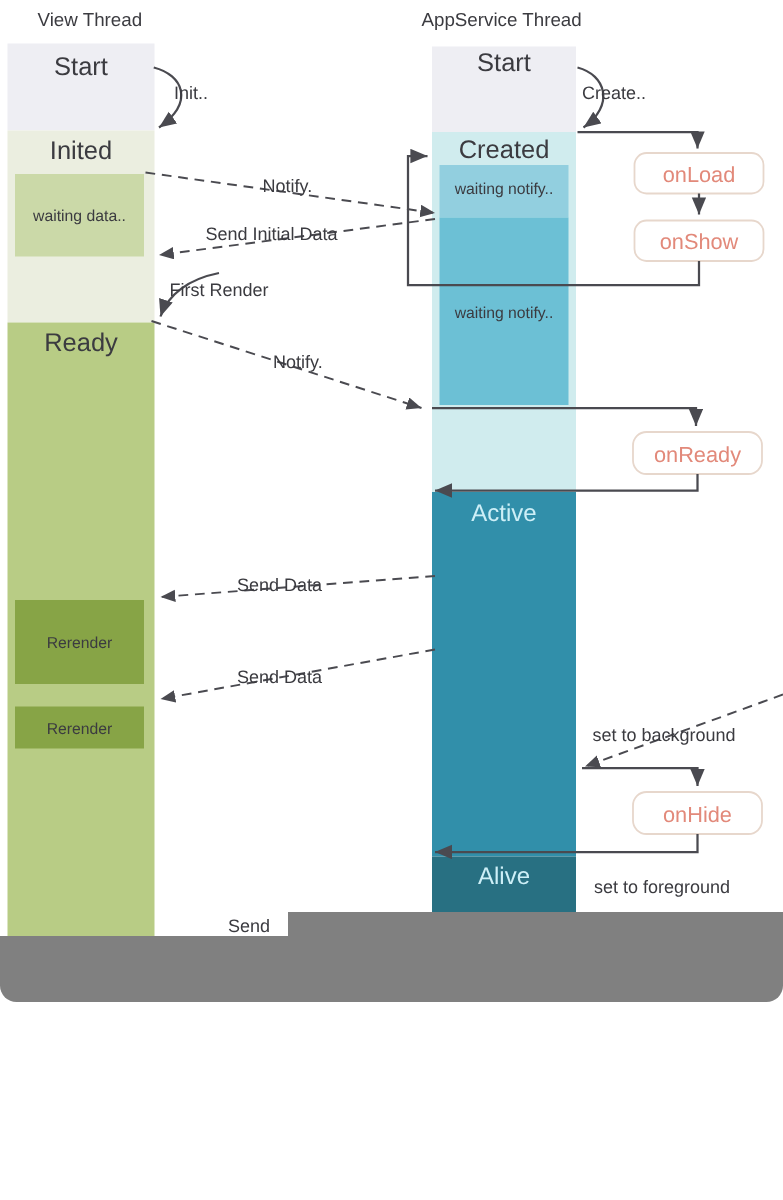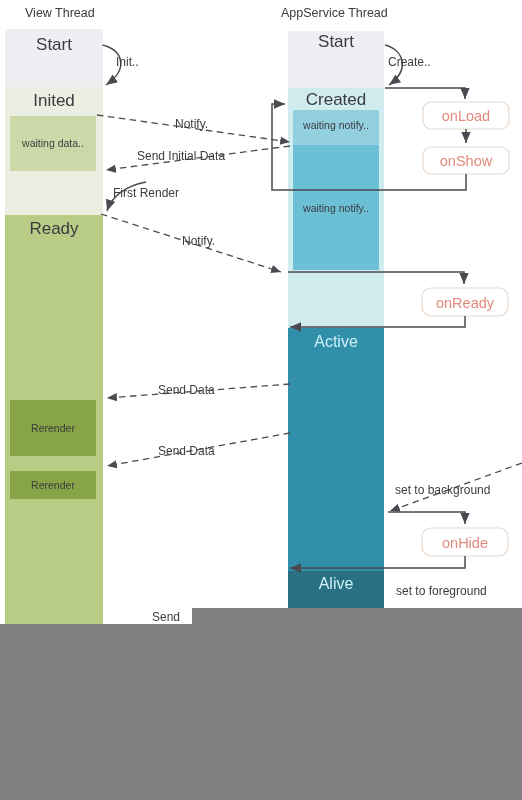--- a/index.html
+++ b/index.html
@@ -1,18 +1,18 @@
 <!DOCTYPE html>
 <html><head>
 <meta charset="utf-8">
 <title>Lifecycle Diagram</title>
 <style>
   html,body{margin:0;padding:0;background:#ffffff;}
   body{width:522px;height:800px;overflow:hidden;font-family:"Liberation Sans",sans-serif;}
-  #stage{position:relative;width:522px;height:800px;background:#ffffff;overflow:hidden;}
+  #stage{position:relative;width:522px;height:668px;background:#ffffff;overflow:hidden;border-radius:11px;}
   svg#diagram{position:absolute;left:0;top:0;width:522px;height:800px;display:block;}
   text{font-family:"Liberation Sans",sans-serif;}
   .colhead{font-size:12.5px;fill:#3b3b40;}
   .state{font-size:17px;fill:#3b3b40;}
   .state-light{font-size:16px;fill:#cdeff7;}
   .boxlbl{font-size:10.5px;fill:#3b3b40;}
   .edge-lbl{font-size:12px;fill:#3b3b40;}
   .cb-lbl{font-size:14.5px;}
   .solid{stroke:#4a4a50;stroke-width:1.5;fill:none;}
   .dash{stroke:#4a4a50;stroke-width:1.3;fill:none;stroke-dasharray:6.5 4.5;}

